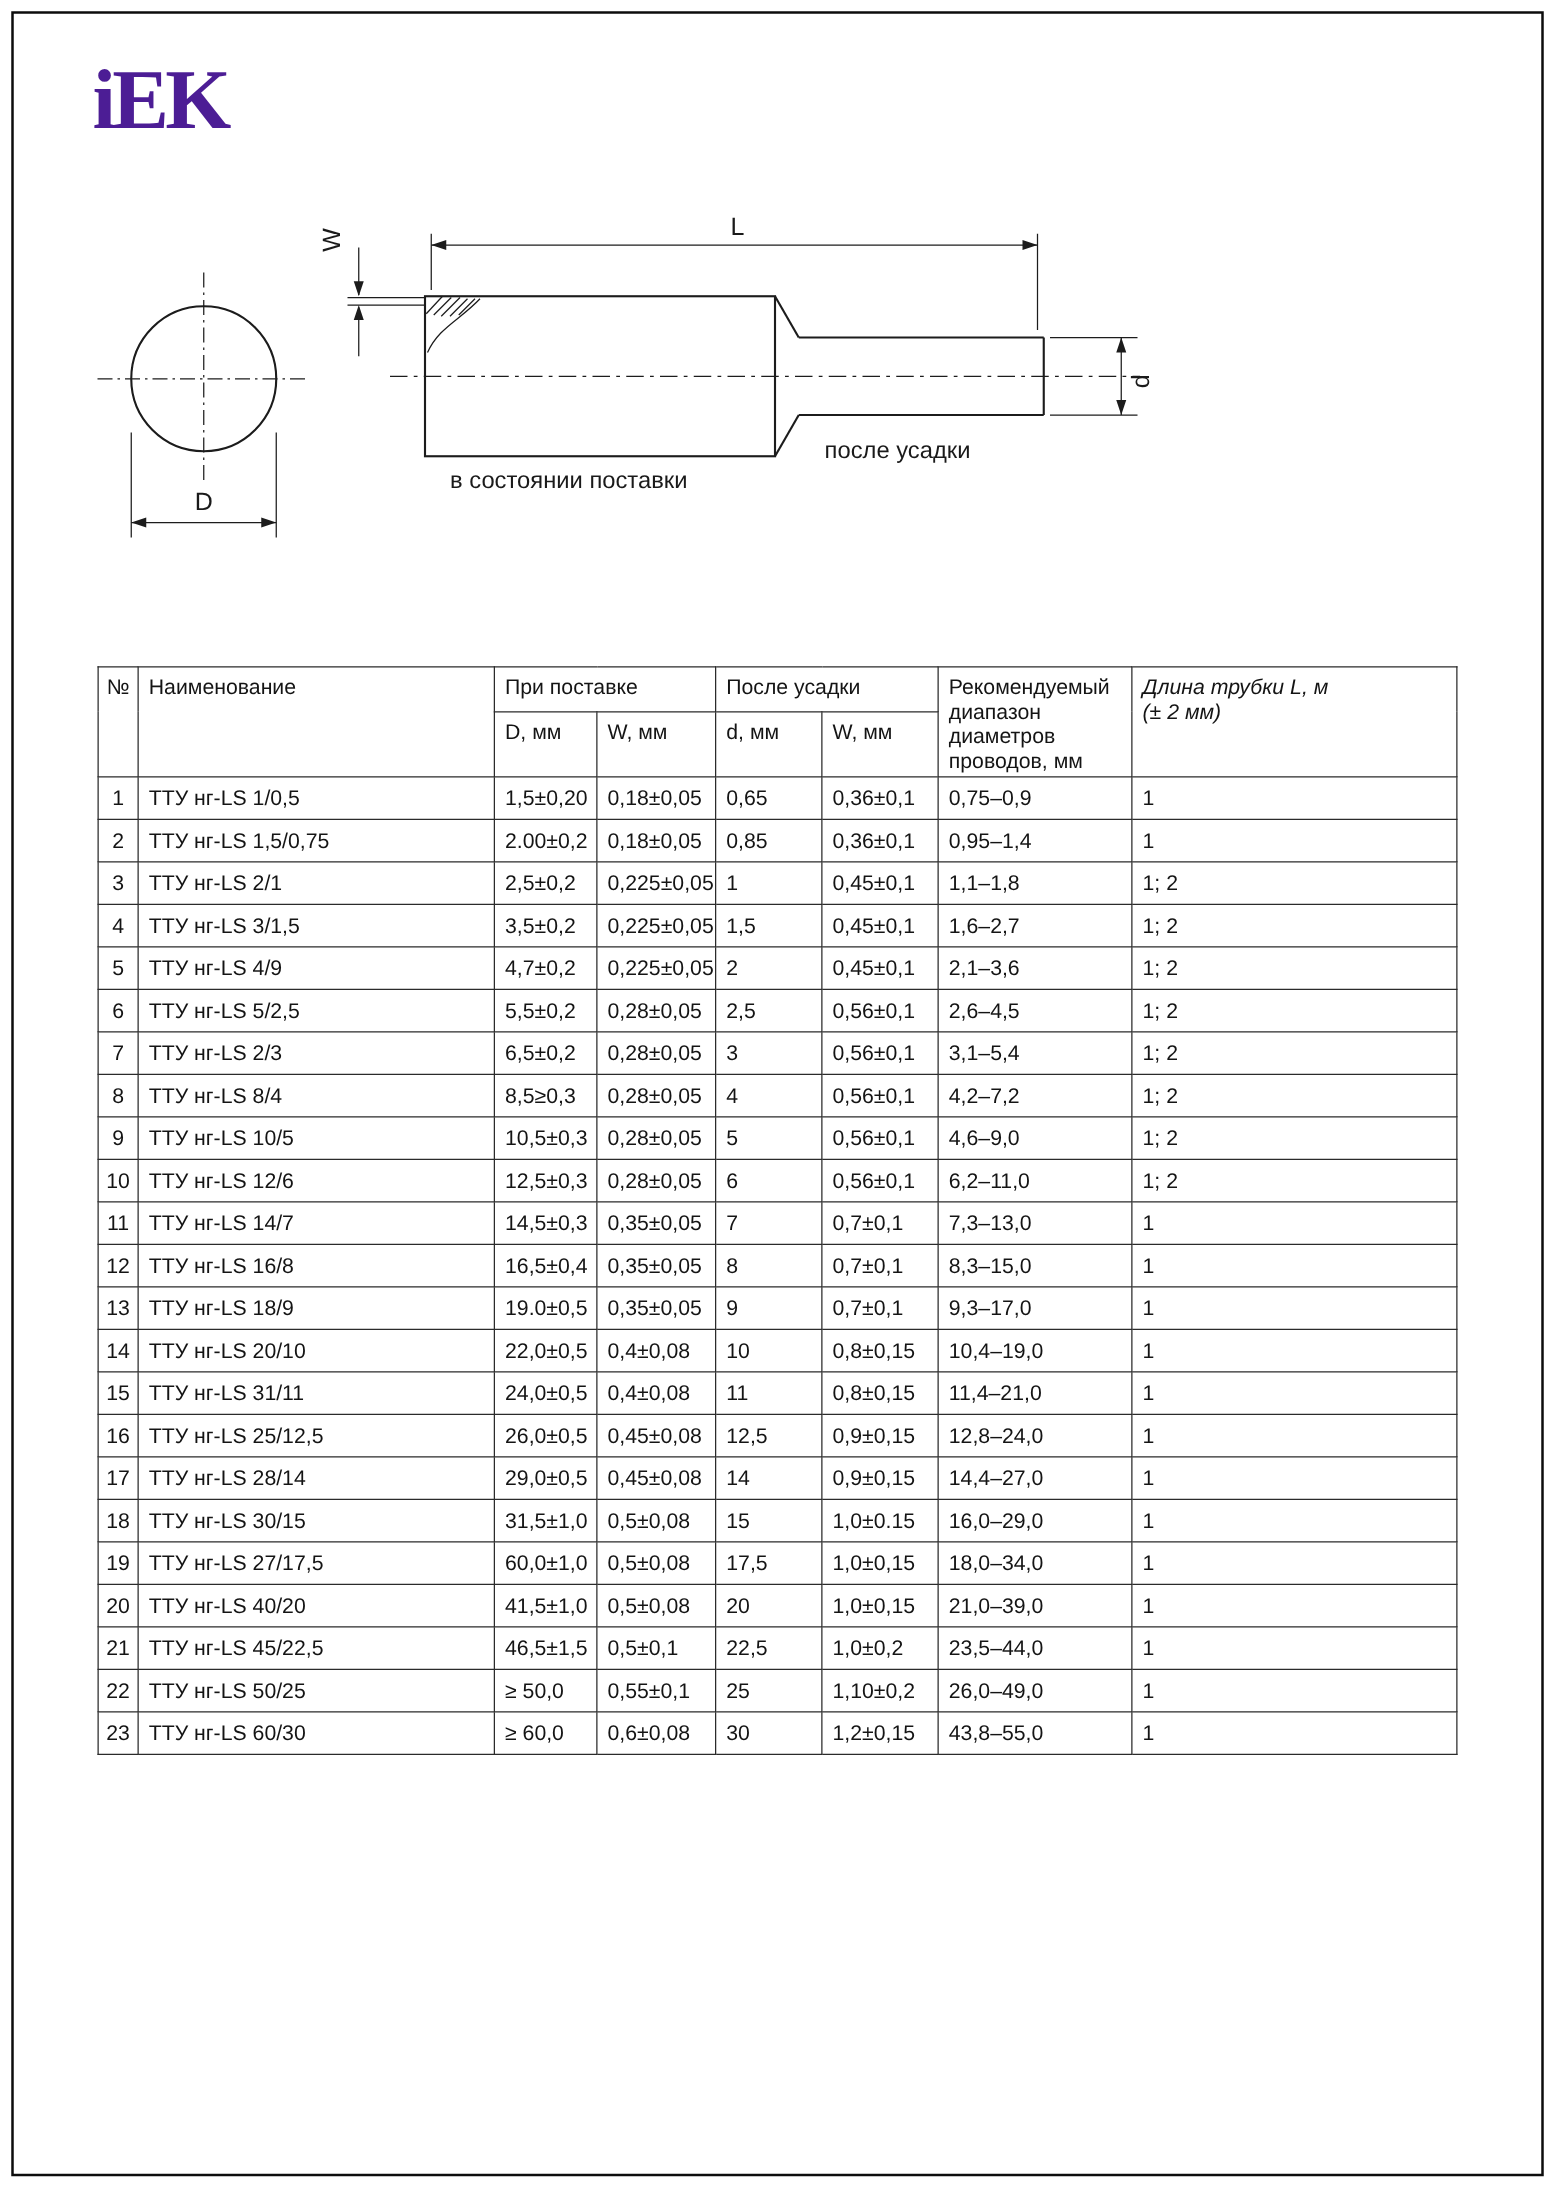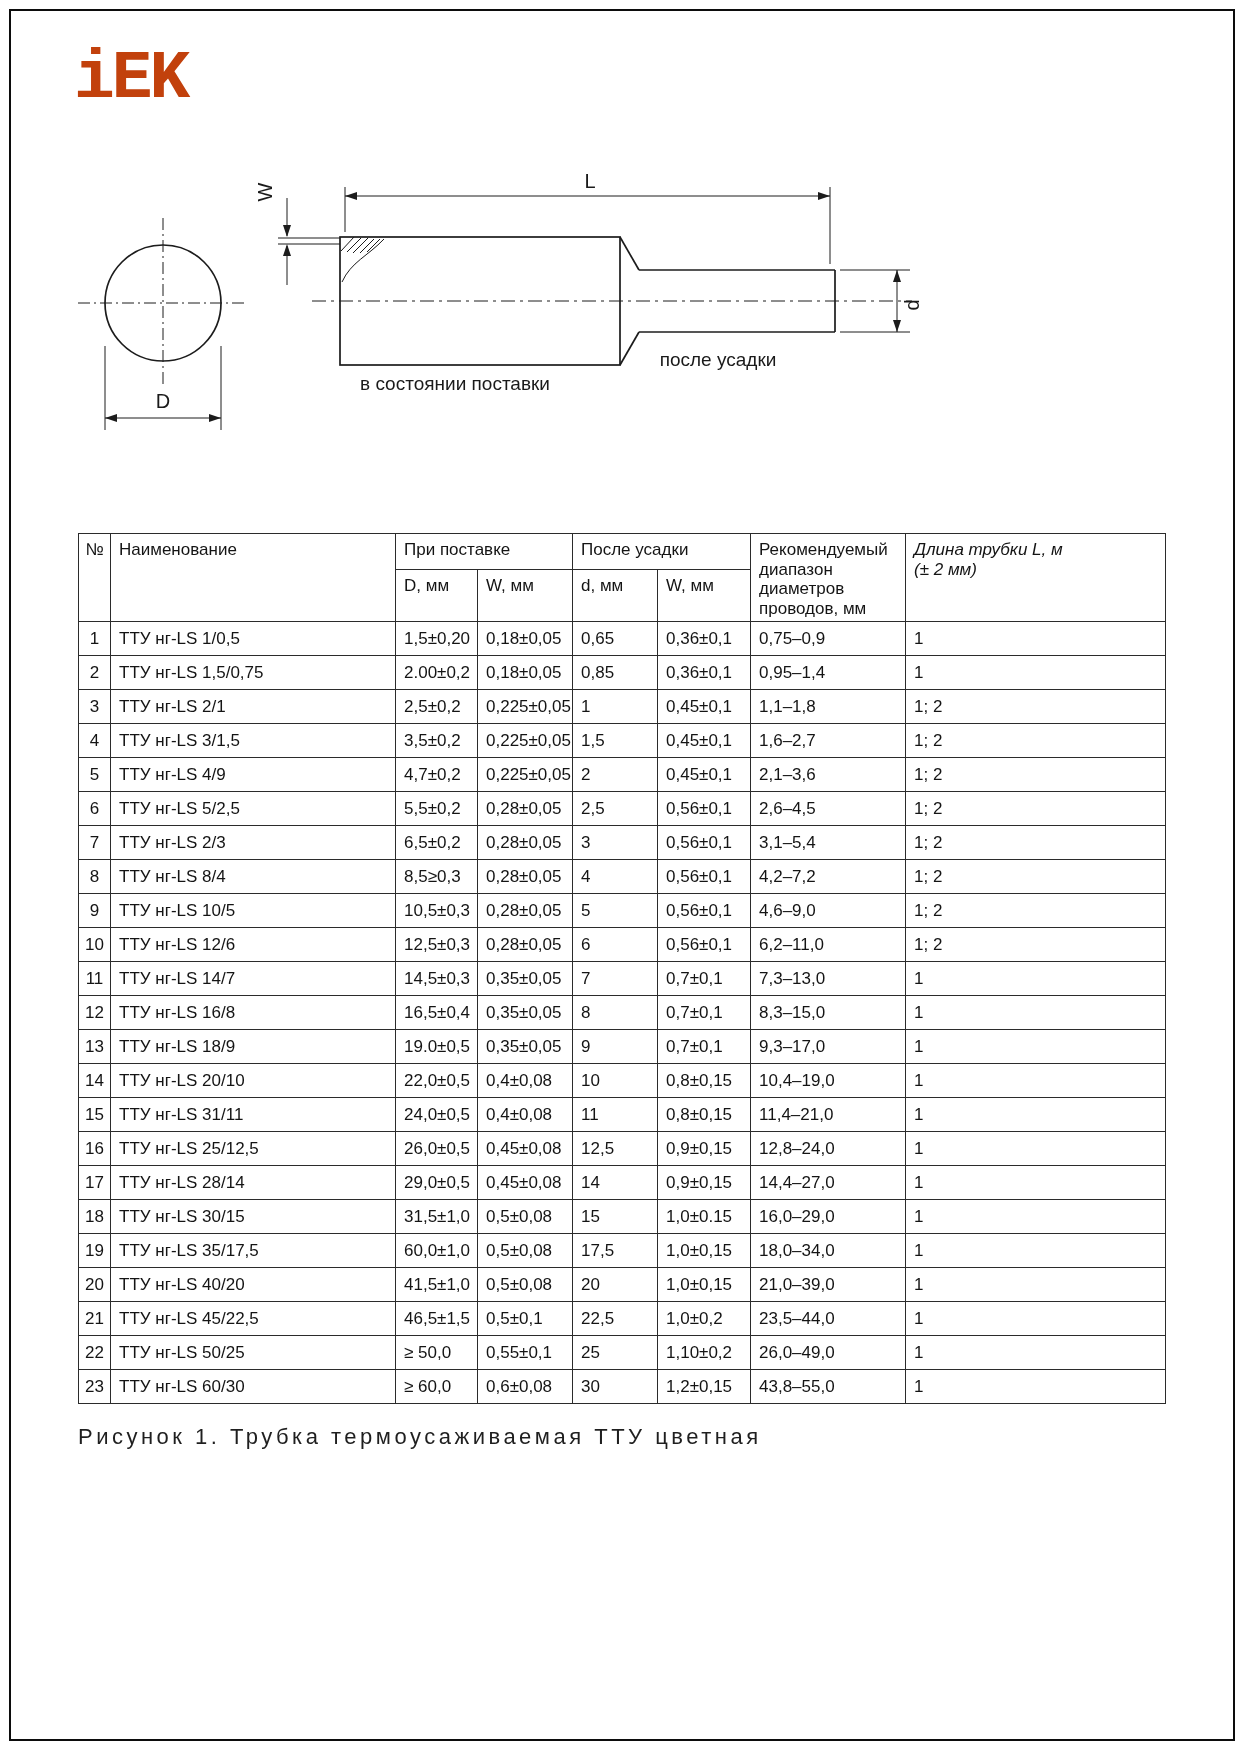--- a/index.html
+++ b/index.html
@@ -1,21 +1,21 @@
 <!DOCTYPE html>
 <html><head>
 <meta charset="utf-8">
 <style>
   * { margin:0; padding:0; box-sizing:border-box; }
   html,body { background:#ffffff; }
   body { font-family:"Liberation Sans", sans-serif; color:#1a1a1a; }
   .page { position:relative; width:1244px; height:1750px; background:#fff; overflow:hidden; }
   .frame { position:absolute; inset:9px; border:2px solid #0c0c0c; pointer-events:none; }
   .logo { position:absolute; left:74px; top:40px; font-size:68px; font-weight:900;
-          letter-spacing:-3px; color:#c2410c; font-family:Liberation Mono, monospace; }
+          letter-spacing:-3px; color:#4c1d95; font-family:Liberation Serif, serif; }
   .drawing { position:absolute; left:50px; top:140px; }
   .drawing text { fill:#1a1a1a; stroke:none; font-family:"Liberation Sans", sans-serif; }
   .dimtext { font-size:20px; }
   .notetext { font-size:19px; }
   .spec { position:absolute; left:78px; top:533px; width:1087px; border-collapse:collapse;
           table-layout:fixed; font-size:17px; }
   .spec th, .spec td { border:1px solid #2b2b2b; padding:3px 8px; font-weight:normal;
           text-align:left; color:#141414; }
   .spec thead th { vertical-align:top; padding-top:6px; line-height:1.15; }
   .spec thead tr:first-child th { height:30px; }
@@ -311,21 +311,21 @@
           <td class="c1">ТТУ нг-LS 30/15</td>
           <td class="c2">31,5±1,0</td>
           <td class="c3">0,5±0,08</td>
           <td class="c4">15</td>
           <td class="c5">1,0±0.15</td>
           <td class="c6">16,0–29,0</td>
           <td class="c7">1</td>
         </tr>
         <tr>
           <td class="c0">19</td>
-          <td class="c1">ТТУ нг-LS 35/17,5</td>
+          <td class="c1">ТТУ нг-LS 27/17,5</td>
           <td class="c2">60,0±1,0</td>
           <td class="c3">0,5±0,08</td>
           <td class="c4">17,5</td>
           <td class="c5">1,0±0,15</td>
           <td class="c6">18,0–34,0</td>
           <td class="c7">1</td>
         </tr>
         <tr>
           <td class="c0">20</td>
           <td class="c1">ТТУ нг-LS 40/20</td>
@@ -362,14 +362,13 @@
           <td class="c2">≥ 60,0</td>
           <td class="c3">0,6±0,08</td>
           <td class="c4">30</td>
           <td class="c5">1,2±0,15</td>
           <td class="c6">43,8–55,0</td>
           <td class="c7">1</td>
         </tr>
       </tbody>
   </table>
 
-  <div class="caption">Рисунок 1. Трубка термоусаживаемая ТТУ цветная</div>
 </div>
 
 </body></html>

